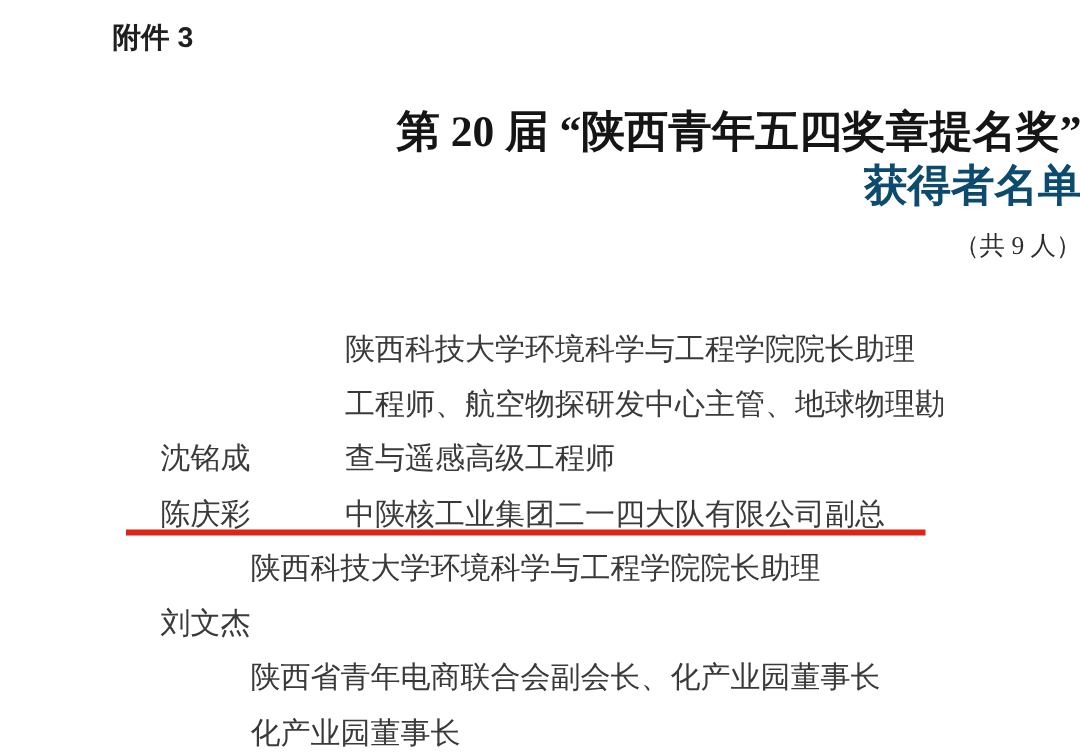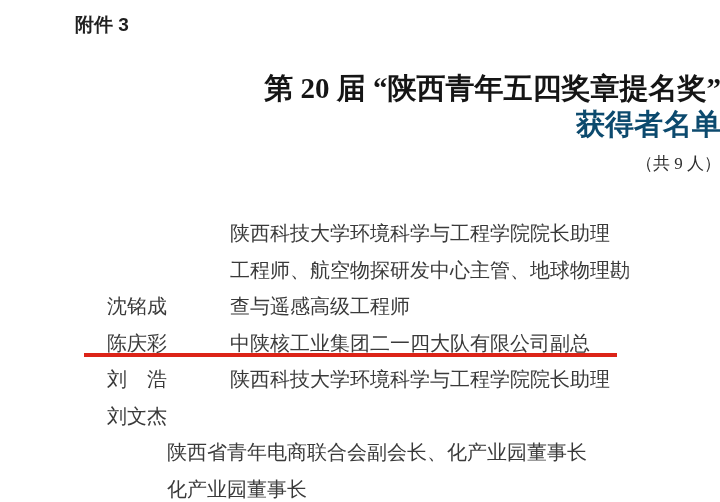--- a/index.html
+++ b/index.html
@@ -109,21 +109,20 @@
     </div>
 
     <div class="entry">
       <div class="name">陈庆彩</div>
       <div class="desc">
         <div class="desc-line">中陕核工业集团二一四大队有限公司副总</div>
       </div>
     </div>
 
     <div class="entry">
-      <div class="name">刘　浩</div>
       <div class="desc">
         <div class="desc-line">陕西科技大学环境科学与工程学院院长助理</div>
       </div>
     </div>
 
     <div class="entry">
       <div class="name">刘文杰</div>
     </div>
 
     <div class="entry">

